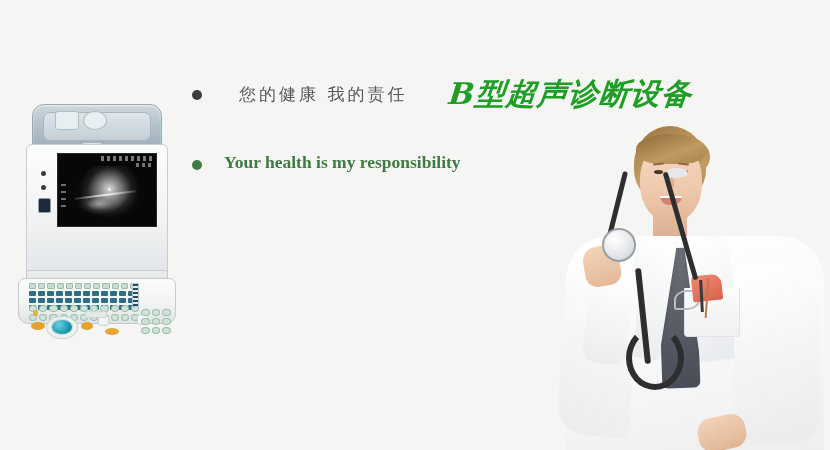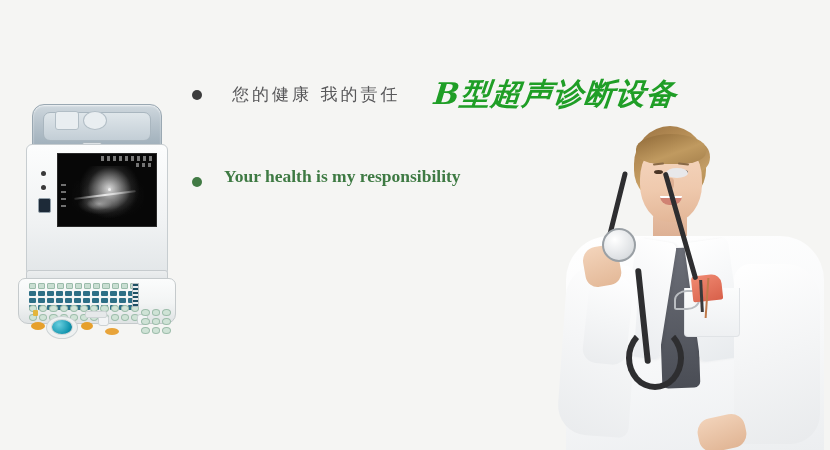--- a/index.html
+++ b/index.html
@@ -12,41 +12,41 @@
   #banner{
     position:relative;
     width:830px;height:450px;
     background:#f5f5f3;
     overflow:hidden;
   }
 
   
   .text-block{position:absolute;left:192px;top:74px;width:500px;}
 
-  .line-cn{display:flex;align-items:center;gap:8px;}
+  .line-cn{display:flex;align-items:center;gap:8px;justify-content:space-between;}
   .bullet{
     width:10px;height:10px;border-radius:50%;
     flex:0 0 auto;margin-right:22px;
   }
   .bullet-dark{background:#3c3c3c;}
   .bullet-green{background:#417a44;}
 
   .cn-sub{
     font-family:"DejaVu Serif", serif;
     font-size:17px;letter-spacing:3px;
     color:#58585a;white-space:nowrap;
   }
   .cn-title{
     font-family:"DejaVu Serif", serif;
     font-size:30px;font-weight:700;font-style:italic;
     color:#1f9e26;letter-spacing:1px;white-space:nowrap;
     margin-left:26px;
     transform:skewX(-6deg);
   }
-  .en-block{margin-top:52px;display:flex;align-items:center;}
+  .en-block{margin-top:38px;display:flex;align-items:flex-start;}
   .en-lines{margin-top:-3px;}
   .en-line{
     font-family:"Liberation Serif", serif;
     font-weight:700;font-size:17.5px;
     color:#3e7a43;white-space:nowrap;line-height:25px;
   }
   .en-block .bullet{margin-top:7px;}
 
   
   .machine{position:absolute;left:18px;top:104px;width:156px;height:218px;}

